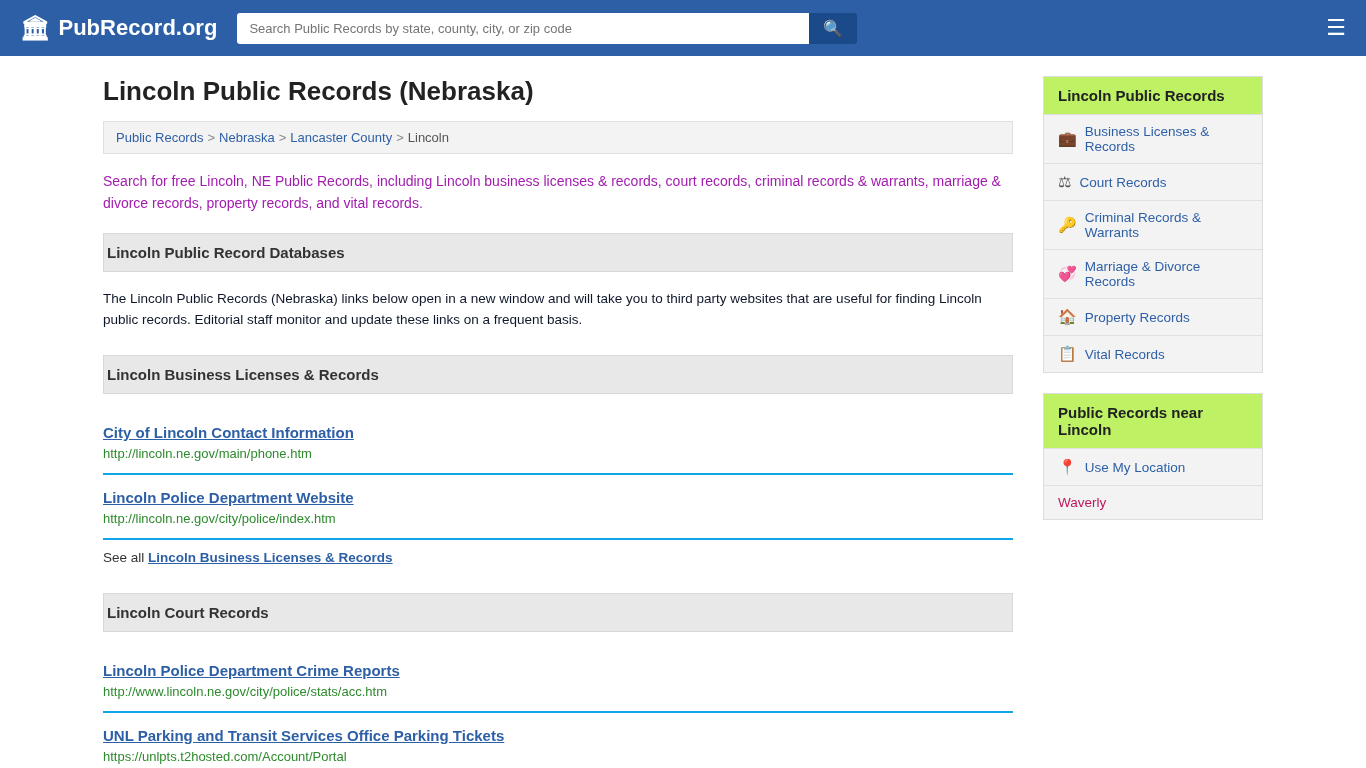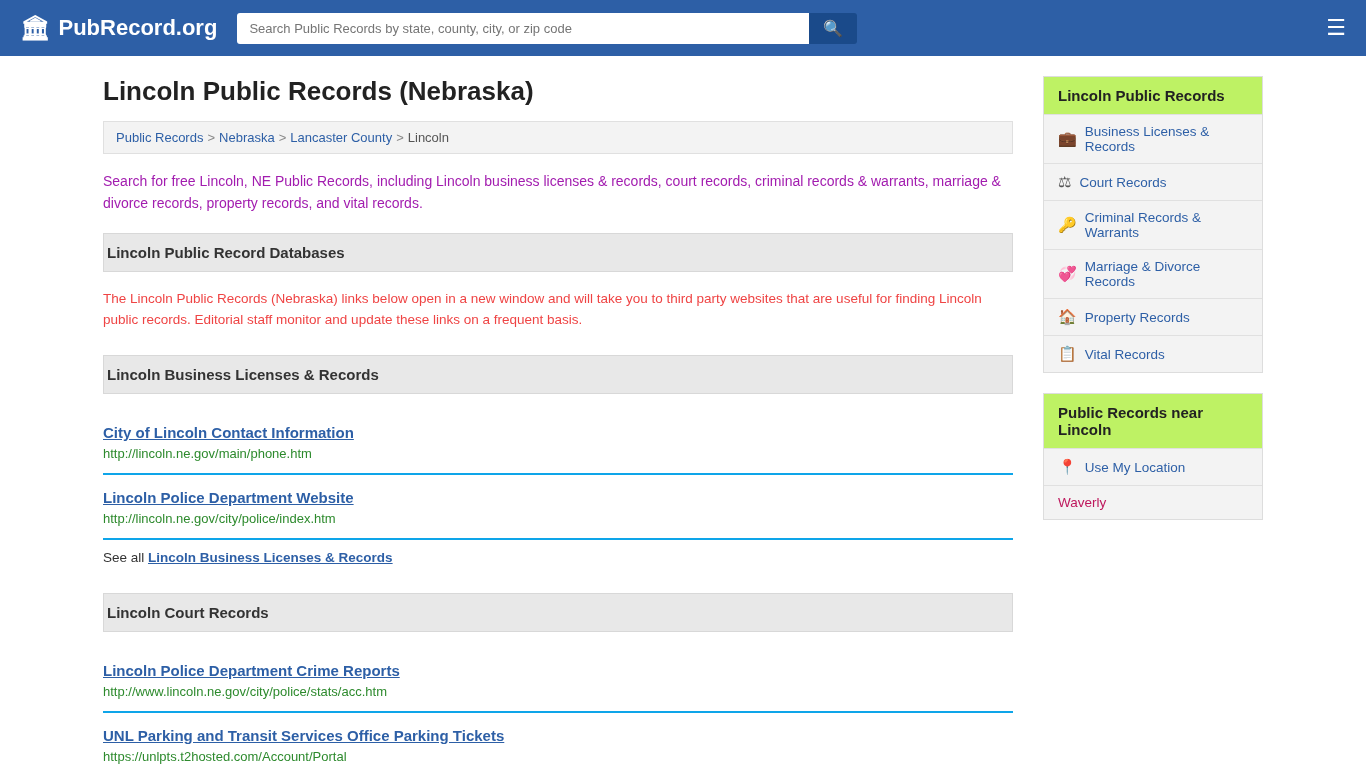--- a/index.html
+++ b/index.html
@@ -231,21 +231,21 @@
       <span class="breadcrumb-sep">&gt;</span>
       <a class="breadcrumb-link">Lancaster County</a>
       <span class="breadcrumb-sep">&gt;</span>
       <span>Lincoln</span>
     </div>
 
     <p id="description">Search for free Lincoln, NE Public Records, including Lincoln business licenses &amp; records, court records, criminal records &amp; warrants, marriage &amp; divorce records, property records, and vital records.</p>
 
     <div class="section-block">
       <div class="section-header">Lincoln Public Record Databases</div>
-      <p style="padding: 0 0; font-size:13.5px; color:#ef4444; line-height:1.6;">The Lincoln Public Records (Nebraska) links below open in a new window and will take you to third party websites that are useful for finding Lincoln public records. Editorial staff monitor and update these links on a frequent basis.</p>
+      <p style="padding: 0 0; font-size:13.5px; color:#0f172a; line-height:1.6;">The Lincoln Public Records (Nebraska) links below open in a new window and will take you to third party websites that are useful for finding Lincoln public records. Editorial staff monitor and update these links on a frequent basis.</p>
     </div>
 
     <div class="section-block">
       <div class="section-header">Lincoln Business Licenses &amp; Records</div>
       <div class="record-block">
         <a class="record-title">City of Lincoln Contact Information</a>
         <a class="record-url">http://lincoln.ne.gov/main/phone.htm</a>
       </div>
       <div class="record-block">
         <a class="record-title">Lincoln Police Department Website</a>

